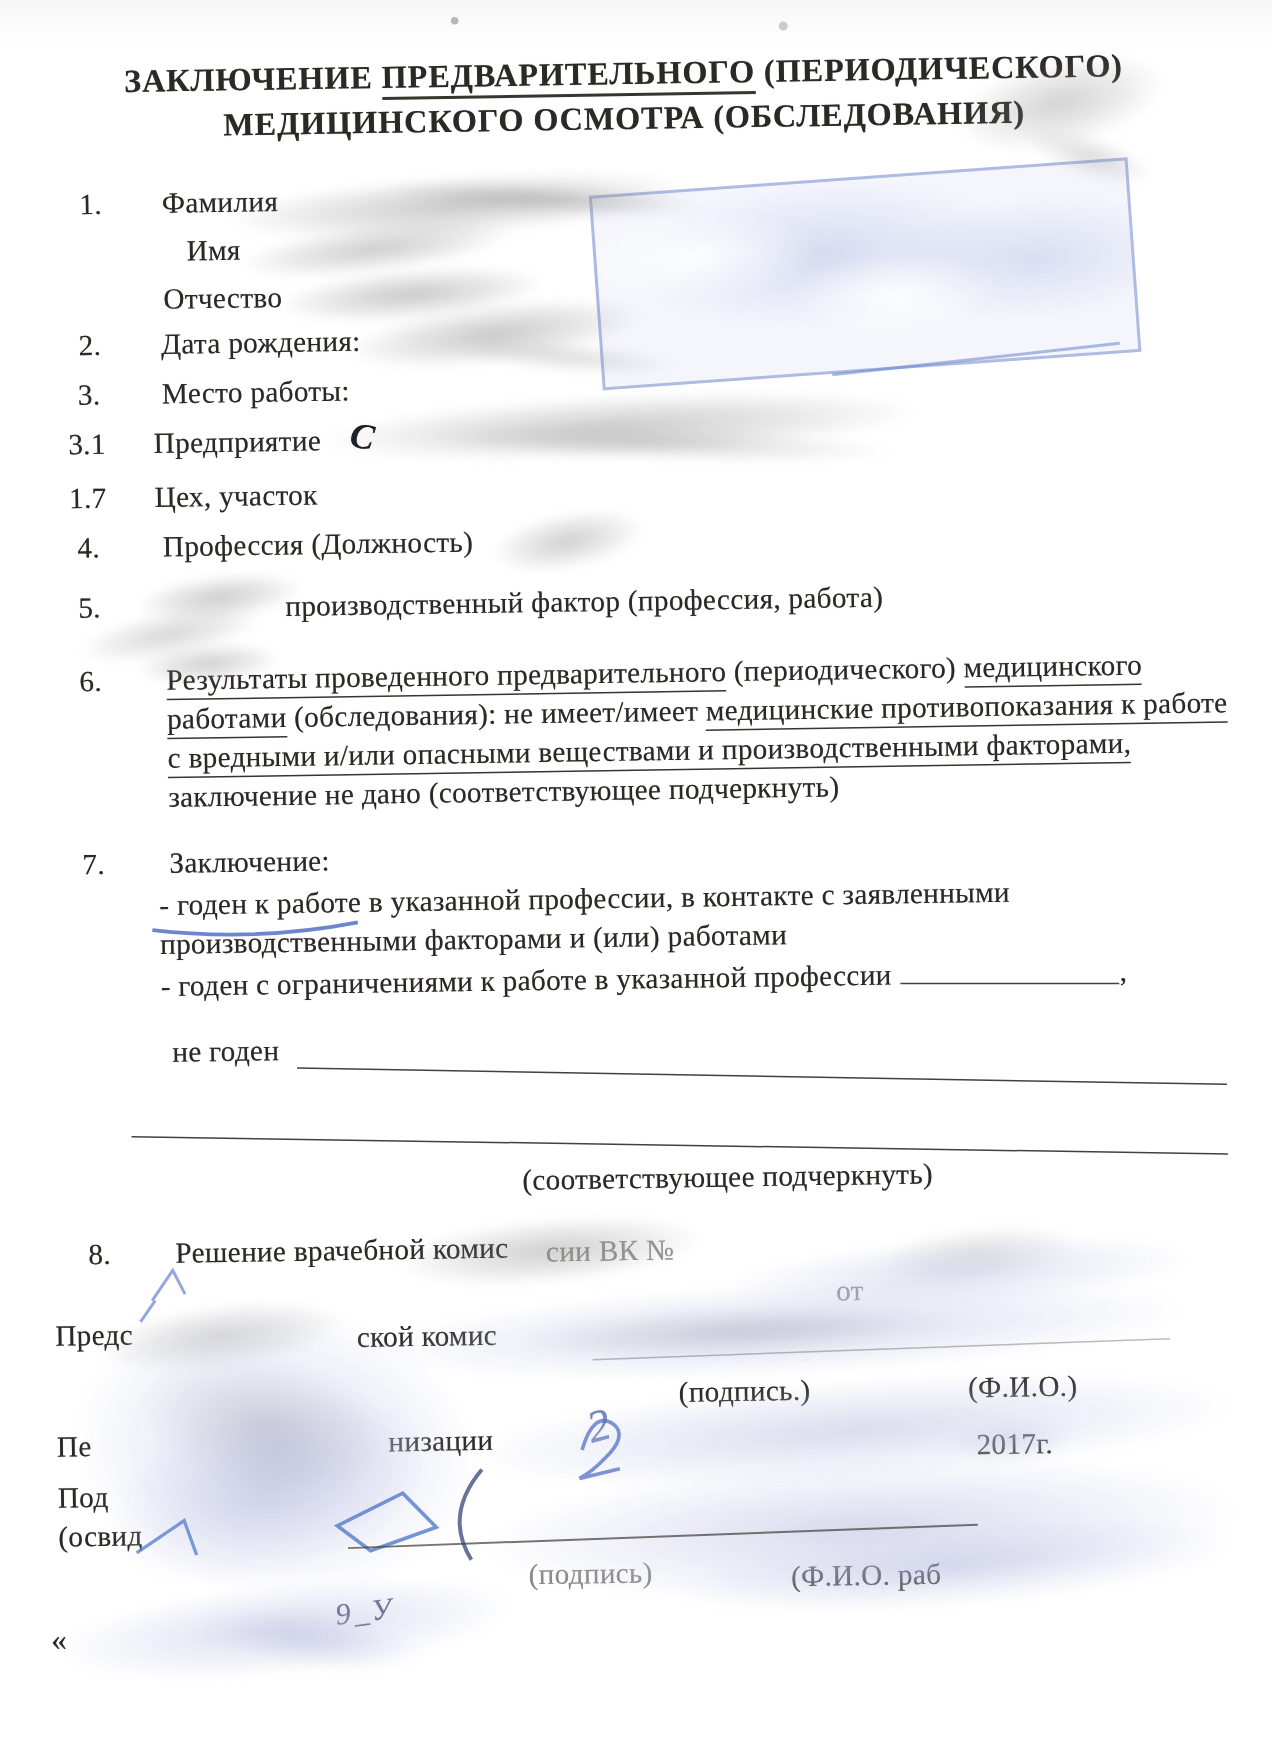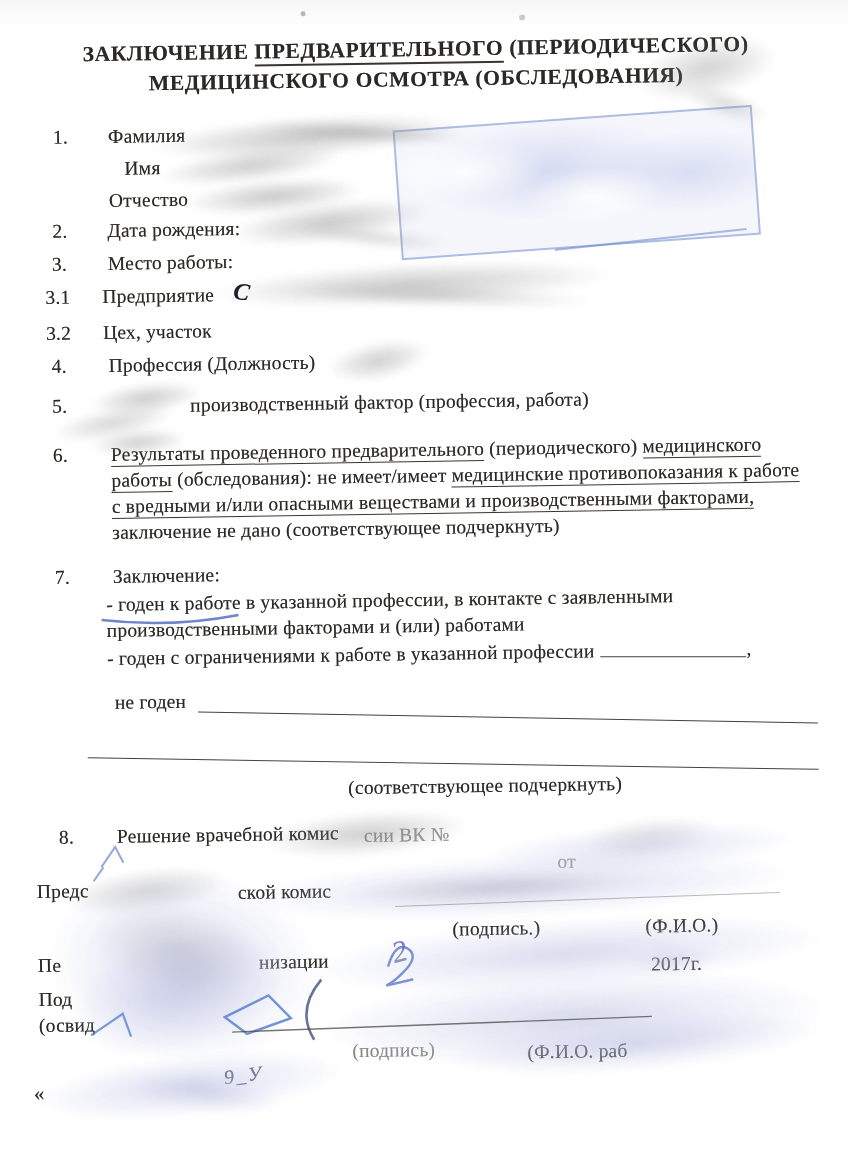--- a/index.html
+++ b/index.html
@@ -51,32 +51,32 @@
   <span class="t num z2" style="left:58px;top:214px;">2.</span>
   <span class="t z2" style="left:113px;top:214px;">Дата рождения:</span>
 
   <span class="t num z2" style="left:57px;top:247px;">3.</span>
   <span class="t z2" style="left:113px;top:247px;">Место работы:</span>
 
   <span class="t num z2" style="left:50px;top:280px;text-align:center;">3.1</span>
   <span class="t z2" style="left:107px;top:280px;">Предприятие</span>
   <span class="t hw z2" style="left:238px;top:274px;font-size:24px;font-weight:bold;transform:rotate(9deg);color:#171b24;">С</span>
 
-  <span class="t num z2" style="left:50px;top:316px;">3.2</span>
+  <span class="t num z2" style="left:50px;top:316px;">1.7</span>
   <span class="t z2" style="left:107px;top:316px;">Цех, участок</span>
 
   <span class="t num z2" style="left:55px;top:349px;">4.</span>
   <span class="t z2" style="left:112px;top:349px;">Профессия (Должность)</span>
 
   <span class="t num z2" style="left:55px;top:389px;">5.</span>
   <span class="t z2" style="left:193px;top:390px;">производственный фактор (профессия, работа)</span>
 
   <span class="t num z2" style="left:55px;top:438px;">6.</span>
   <div class="t z2" style="left:113px;top:438px;"><span class="u">Результаты проведенного предварительного</span><span> (периодического) </span><span class="u">медицинского</span></div>
-  <div class="t z2" style="left:113px;top:464px;"><span class="u">работы</span><span> (обследования): не имеет/имеет </span><span class="u">медицинские противопоказания к  работе</span></div>
+  <div class="t z2" style="left:113px;top:464px;"><span class="u">работами</span><span> (обследования): не имеет/имеет </span><span class="u">медицинские противопоказания к  работе</span></div>
   <div class="t z2" style="left:113px;top:490px;"><span class="u">с вредными и/или опасными веществами и производственными факторами,</span></div>
   <div class="t z2" style="left:113px;top:516px;">заключение не дано (соответствующее подчеркнуть)</div>
 
   <span class="t num z2" style="left:55px;top:560px;">7.</span>
   <span class="t z2" style="left:113px;top:560px;">Заключение:</span>
   <div class="t z2" style="left:106px;top:588px;"><span>- </span><span>годен к работе</span><span> в указанной профессии, в контакте с заявленными</span></div>
   <div class="t z2" style="left:106px;top:614px;">производственными факторами и (или) работами</div>
   <div class="t z2" style="left:106px;top:642px;"><span>- годен с ограничениями к работе в указанной профессии</span><span class="fill" style="width:146px;margin-left:6px;"></span><span>,</span></div>
   <span class="t z2" style="left:113px;top:686px;">не годен</span>
   <div class="line" style="left:196px;top:708px;width:620px;transform:rotate(1.9deg);transform-origin:left top;"></div>

